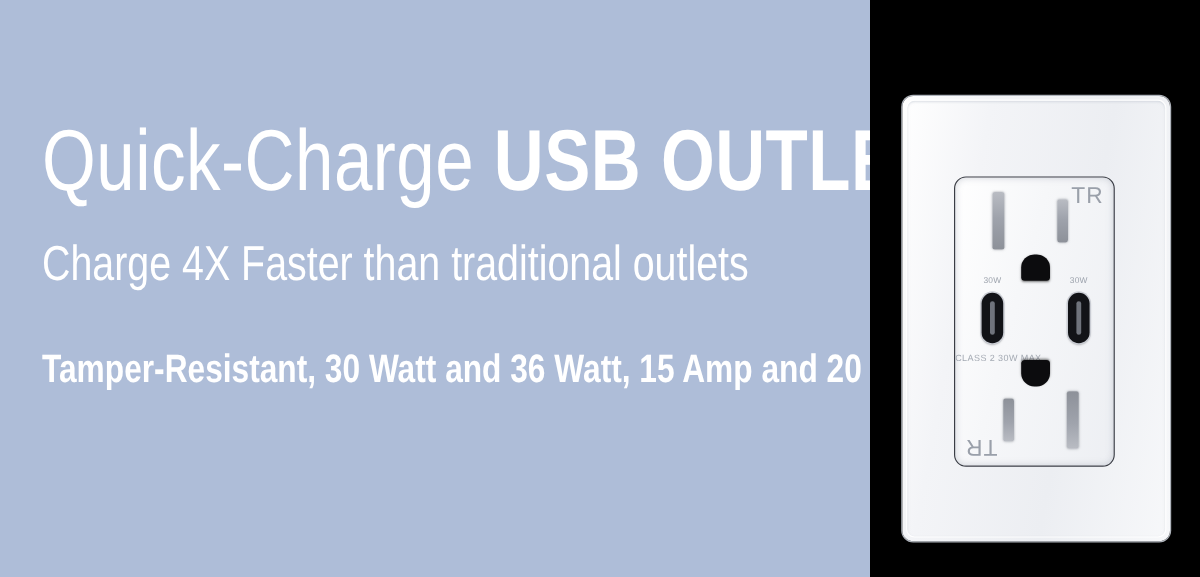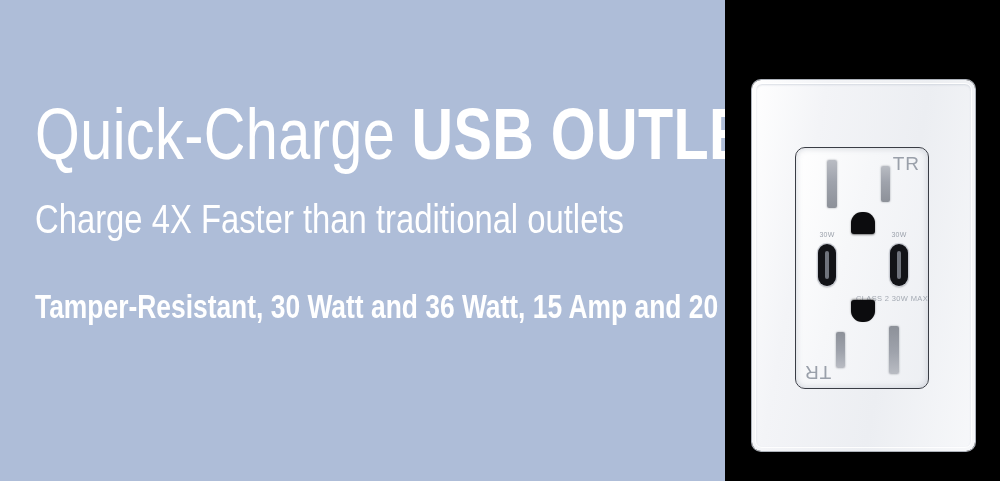--- a/index.html
+++ b/index.html
@@ -173,21 +173,21 @@
     transform:translateX(-50%);
     font-family:"Liberation Sans", sans-serif;
     font-size:7px;
     letter-spacing:0.2px;
     color:#9da3ad;
     white-space:nowrap;
   }
   #class-label {
     position:absolute;
     left:0; right:0; top:146px;
-    text-align:right;
+    text-align:left;
     font-family:"Liberation Sans", sans-serif;
     font-size:7.5px;
     letter-spacing:0.35px;
     color:#a4aab3;
     white-space:nowrap;
   }
 </style>
 </head>
 <body>
 

